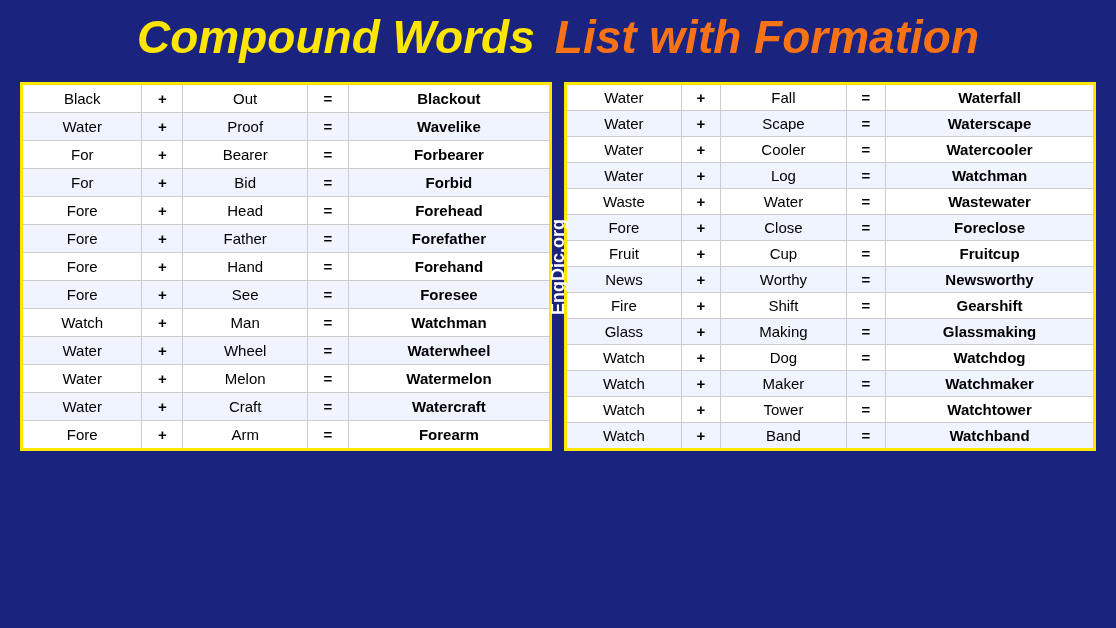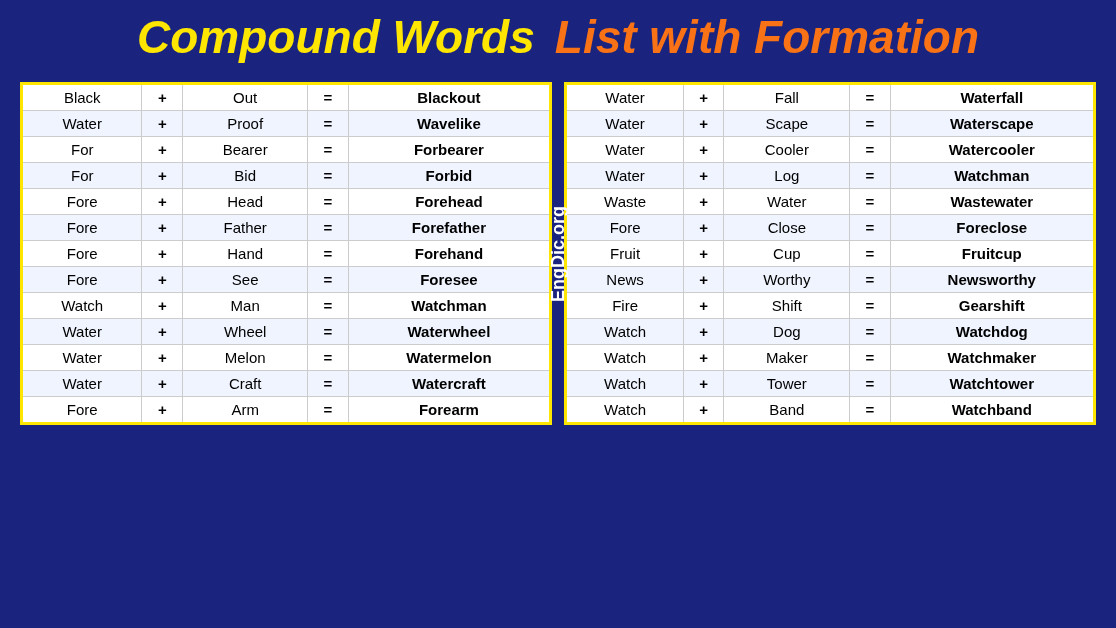--- a/index.html
+++ b/index.html
@@ -246,20 +246,27 @@
           <td class="result">Newsworthy</td>
         </tr>
         <tr>
           <td class="word">Fire</td>
           <td class="operator">+</td>
           <td class="word">Shift</td>
           <td class="operator">=</td>
           <td class="result">Gearshift</td>
         </tr>
         <tr>
+          <td class="word">Glass</td>
+          <td class="operator">+</td>
+          <td class="word">Making</td>
+          <td class="operator">=</td>
+          <td class="result">Glassmaking</td>
+        </tr>
+        <tr>
           <td class="word">Watch</td>
           <td class="operator">+</td>
           <td class="word">Dog</td>
           <td class="operator">=</td>
           <td class="result">Watchdog</td>
         </tr>
         <tr>
           <td class="word">Watch</td>
           <td class="operator">+</td>
           <td class="word">Maker</td>

